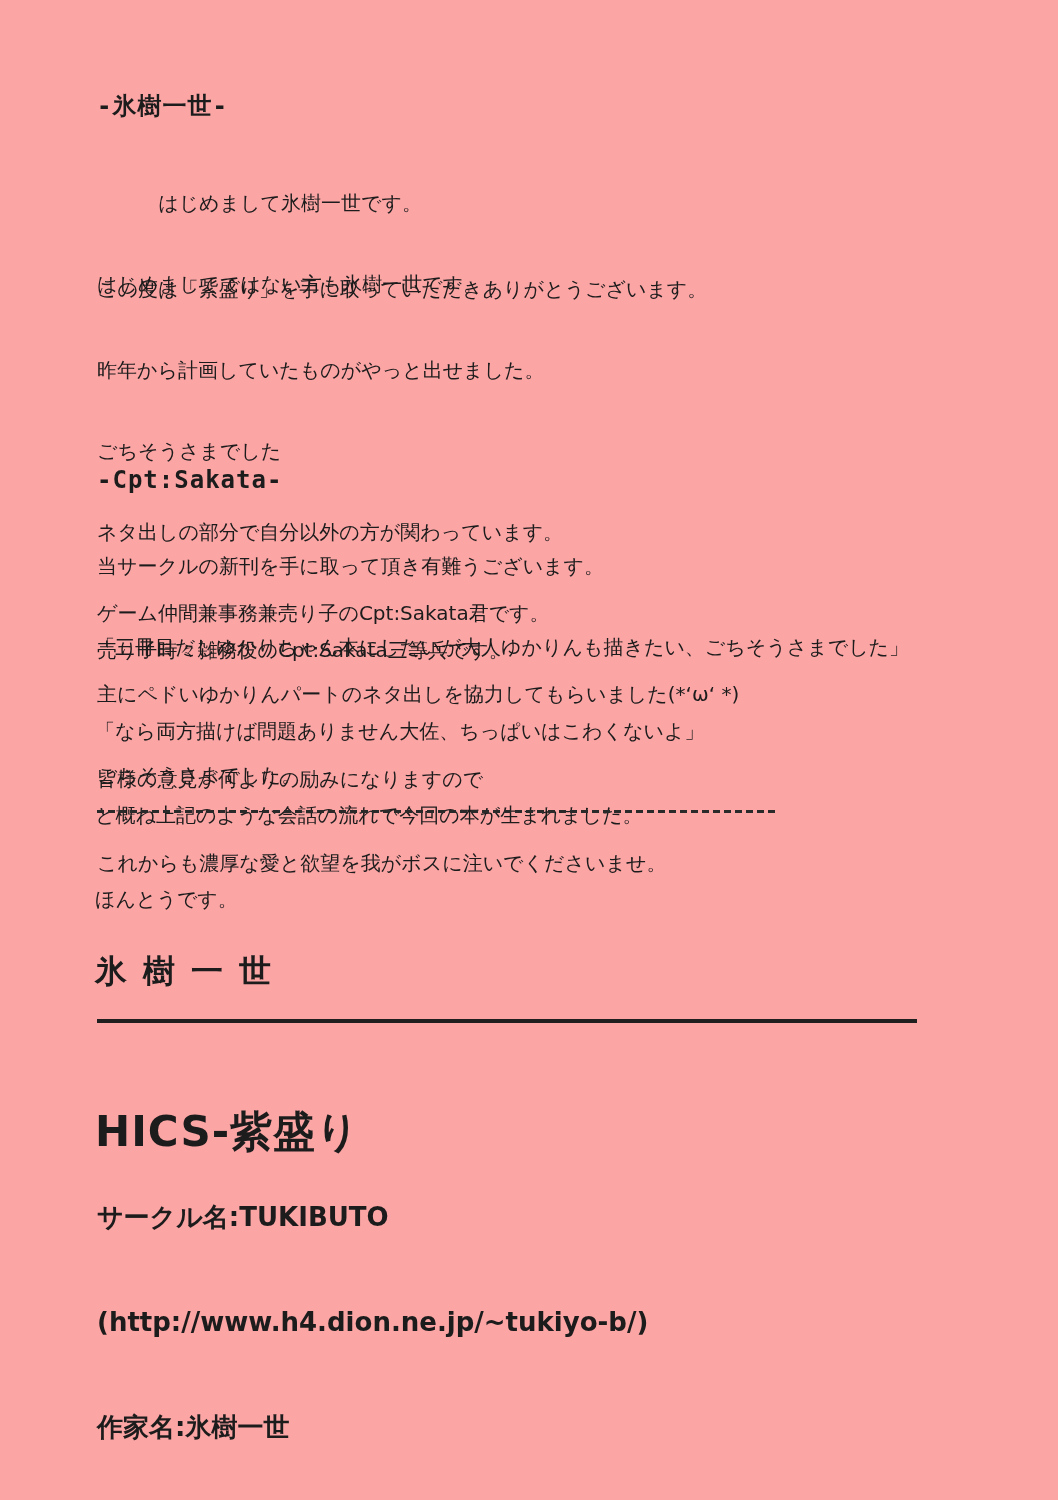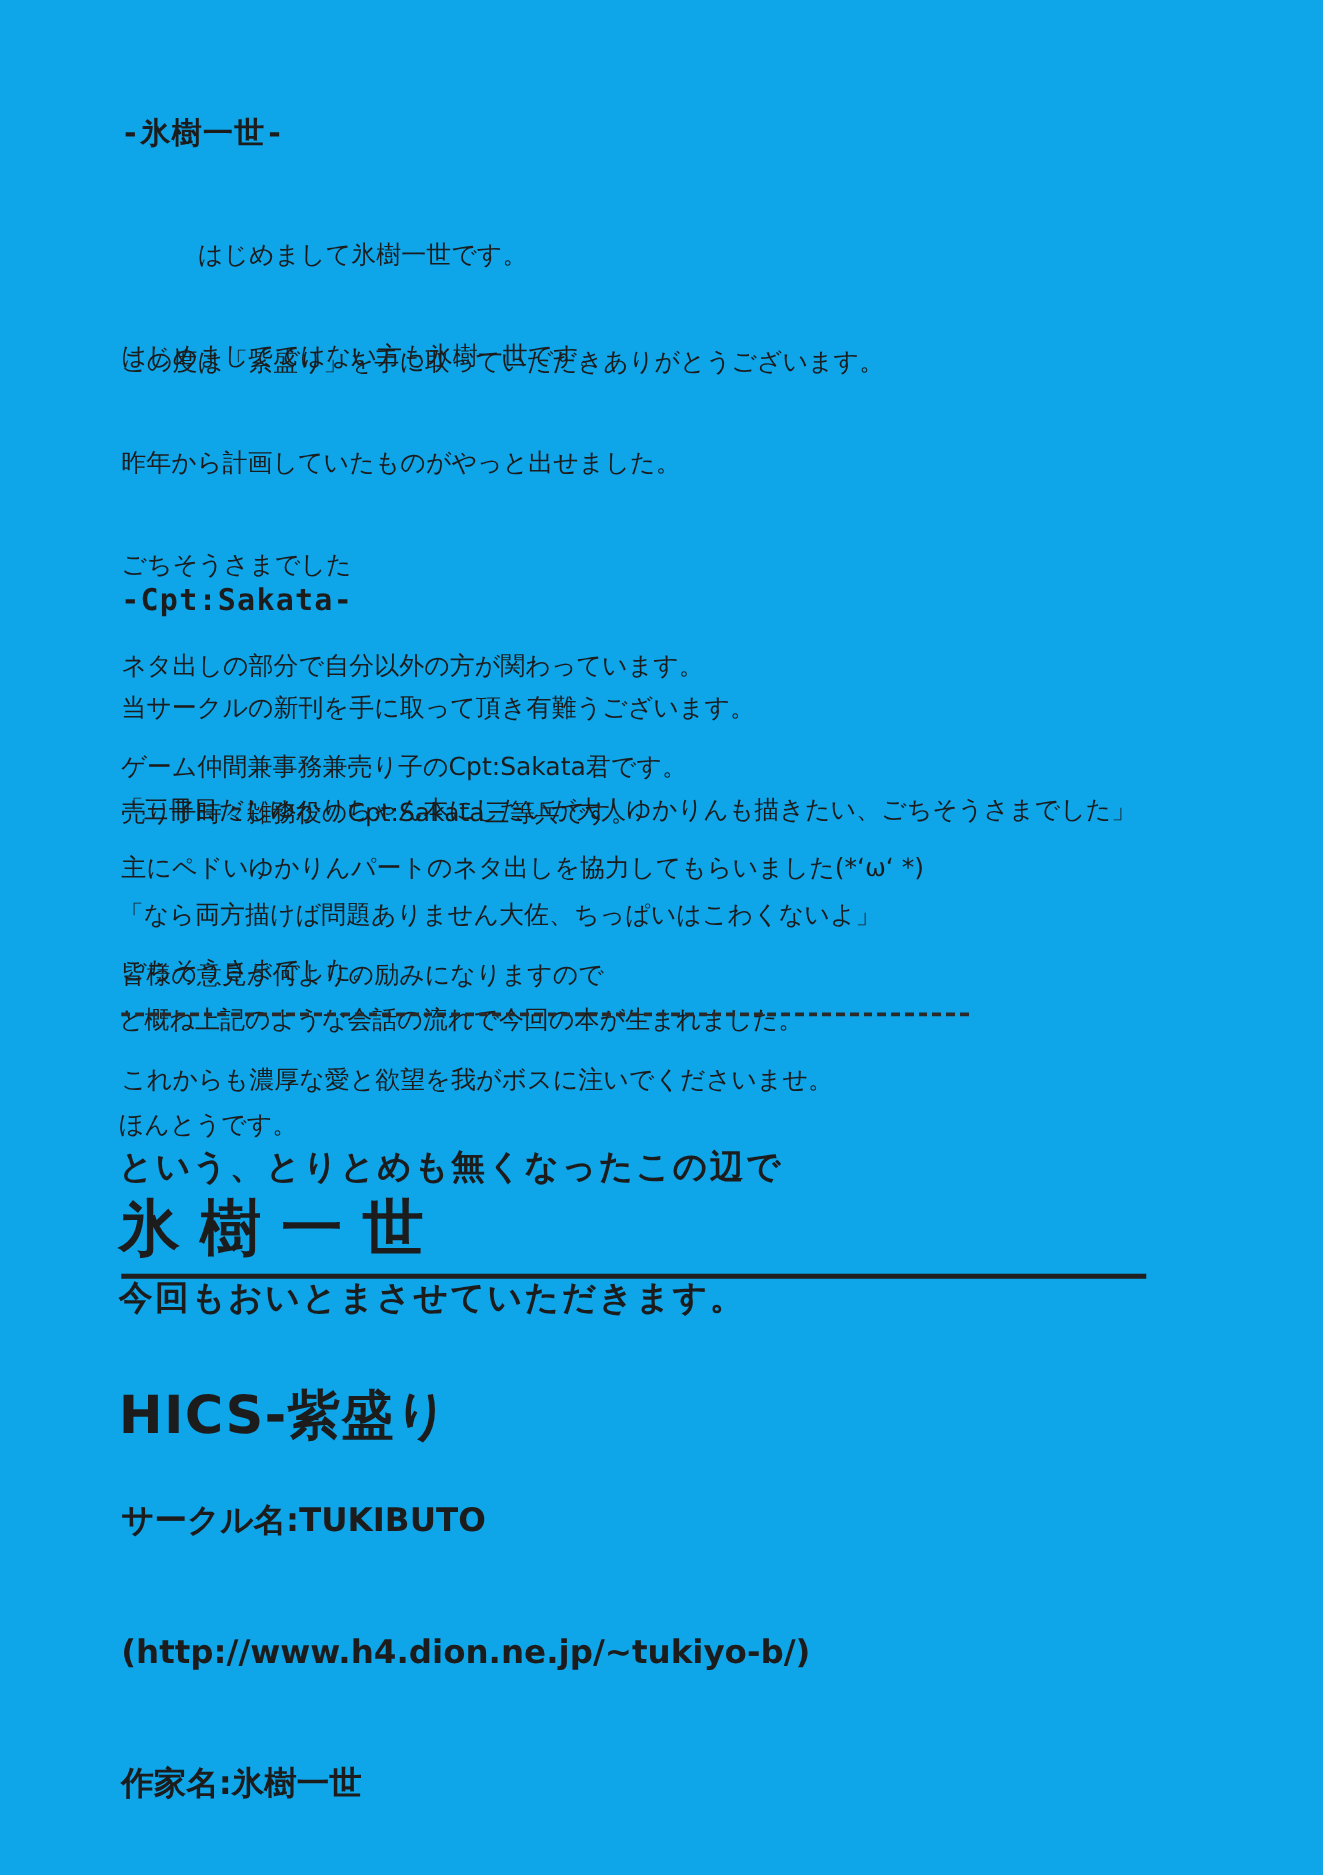--- a/index.html
+++ b/index.html
@@ -6,21 +6,21 @@
   html, body {
     margin: 0;
     padding: 0;
     background: #e8e8e8;
   }
   .page {
     position: relative;
     width: 1058px;
     height: 1500px;
     margin: 0 auto;
-    background: #0ea5e9;
+    background: #fca5a5;
     color: #1c1c1c;
     font-family: "DejaVu Sans", sans-serif;
     overflow: hidden;
   }
   .abs { position: absolute; white-space: pre; }
 
   .section-heading {
     font-size: 24px;
     font-weight: bold;
     letter-spacing: 1px;
@@ -44,21 +44,21 @@
   }
 
   .closing-text {
     font-family: "DejaVu Serif", serif;
     font-weight: bold;
     font-size: 27px;
     line-height: 35px;
     letter-spacing: 2px;
   }
   .signature {
-    font-size: 49px;
+    font-size: 32px;
     font-weight: 800;
     letter-spacing: 16px;
   }
   .colophon-title {
     font-size: 42px;
     font-weight: 800;
     letter-spacing: 1px;
   }
   .colophon-lines {
     font-size: 26px;
@@ -103,24 +103,20 @@
     <div class="line">ほんとうです。</div>
   </div>
 
   <div class="abs body-text lh28" style="left:97px; top:709px;">
     <div class="line">皆様の意見が何よりの励みになりますので</div>
     <div class="line">これからも濃厚な愛と欲望を我がボスに注いでくださいませ。</div>
   </div>
 
   <div class="abs divider-dashed" style="left:97px; top:810px; width:680px;"></div>
 
-  <div class="abs closing-text" style="left:95px; top:846px;">
-    <div class="line">という、とりとめも無くなったこの辺で</div>
-    <div class="line">今回もおいとまさせていただきます。</div>
-  </div>
 
   <div class="abs signature" style="left:95px; top:950px;">氷樹一世</div>
 
   <div class="abs divider-solid" style="left:97px; top:1019px; width:820px;"></div>
 
   <div class="abs colophon-title" style="left:95px; top:1074px;margin-top:30px;">HICS-紫盛り</div>
 
   <div class="abs colophon-lines" style="left:97px; top:1130px;">
     <div class="line">サークル名:TUKIBUTO</div>
     <div class="line">(http://www.h4.dion.ne.jp/~tukiyo-b/)</div>

